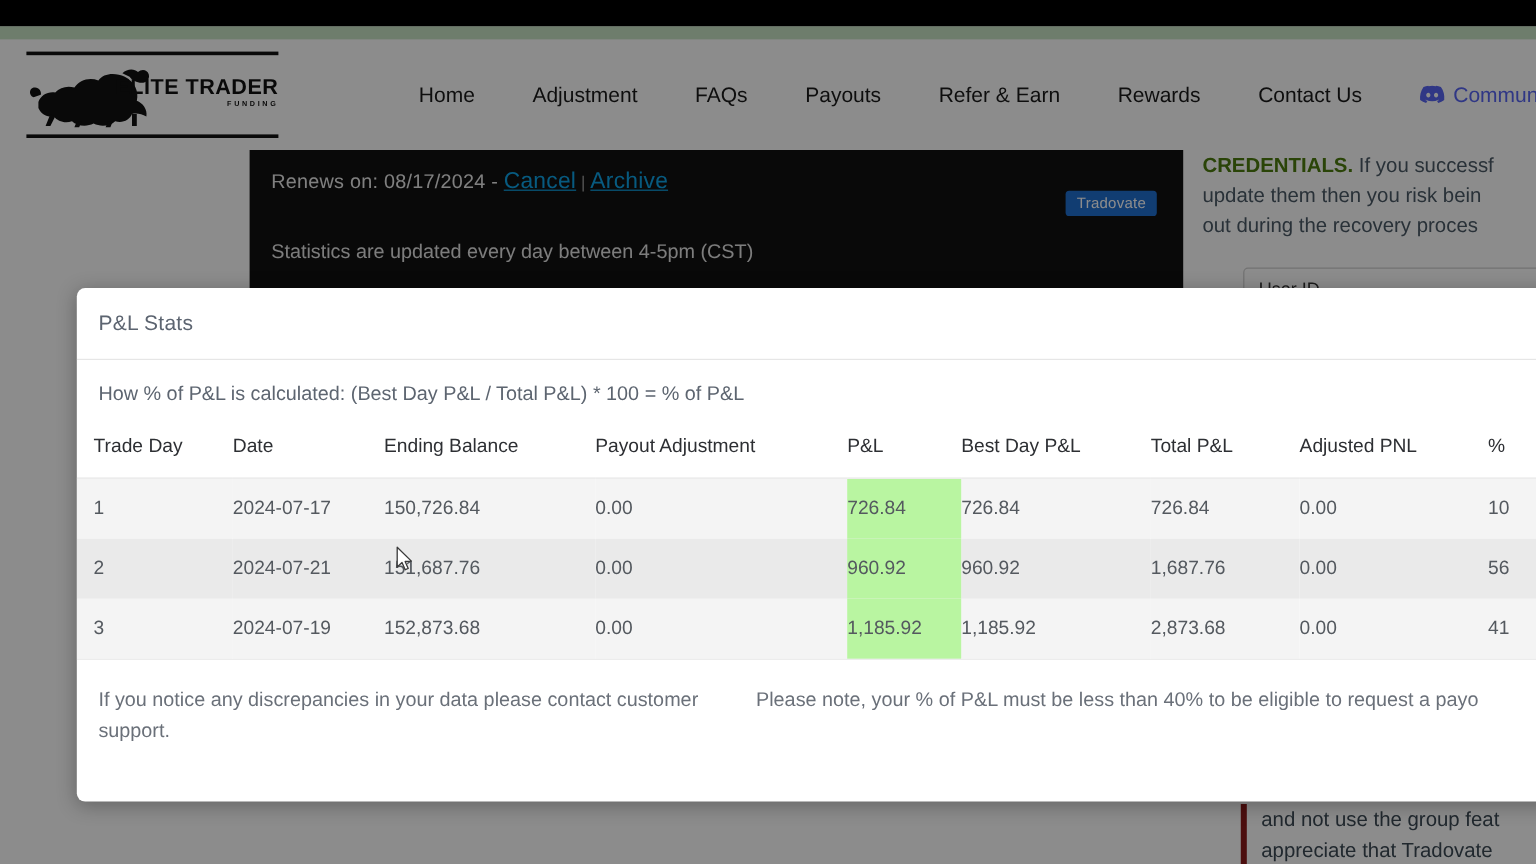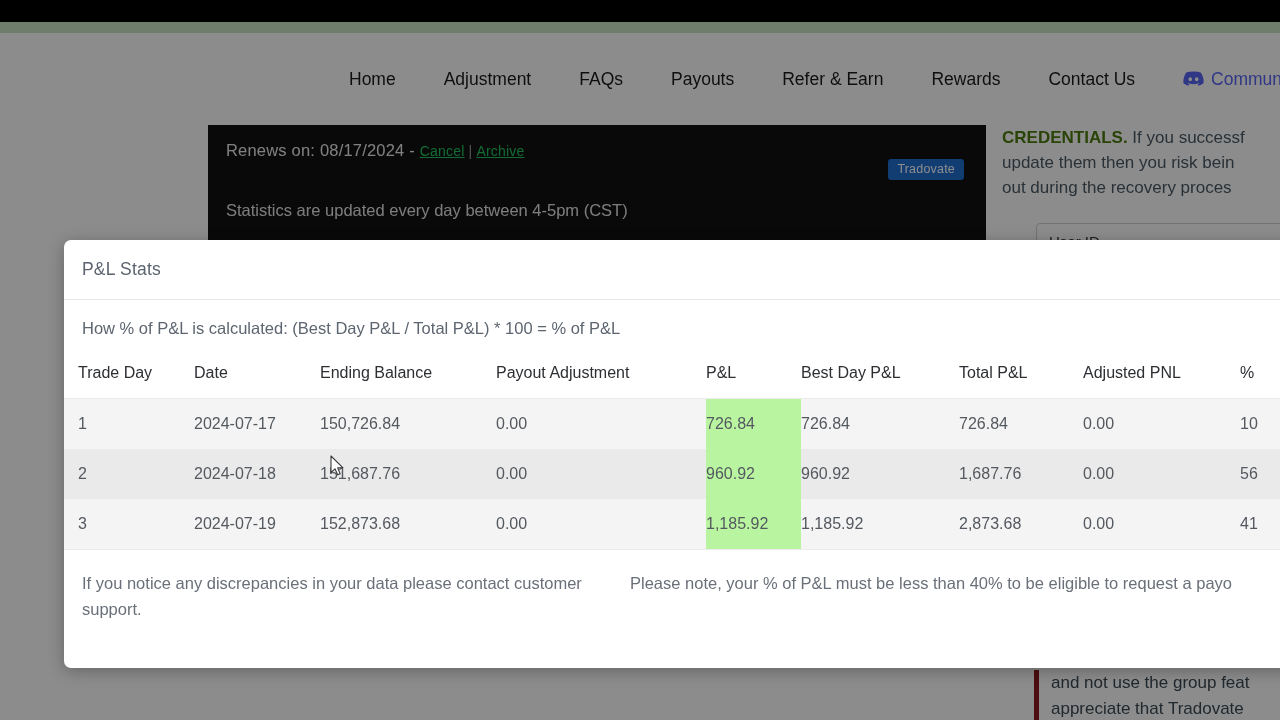--- a/index.html
+++ b/index.html
@@ -92,21 +92,21 @@
   }
   .stat-card-dark {
     position: absolute; left: 208px; top: 0px; width: 778px; height: 115px;
     background: #111111;
     color: #e8e8e8;
     padding: 16px 18px 0 18px;
   }
   .renew-line {
     font-size: 16.5px; color: #e9e9e9; letter-spacing: .2px;
   }
-  .renew-line .lnk { color: #22c55e; font-size: 14px; }
+  .renew-line .lnk { color: #0ea5e9; font-size: 19px; }
   .renew-line .sep { color: #9a9a9a; margin: 0 4px; font-size: 14px; }
   .tradovate-badge {
     position: absolute; right: 22px; top: 34px;
     background: #1f6fd0; color: #ffffff;
     font-size: 12.5px; padding: 3px 9px 4px 9px; border-radius: 3px;
     letter-spacing: .2px;
   }
   .stats-note {
     position: absolute; left: 18px; top: 76px;
     font-size: 16.5px; color: #e3e3e3;
@@ -229,20 +229,39 @@
 <div id="app">
 
   <div class="page-bg">
 
     <div class="topbar-black"></div>
     <div class="topbar-green"></div>
 
     <header class="site-header">
       <div class="header-inner">
 
+        <div class="logo-wrap">
+          <div class="logo-rule top"></div>
+          <div class="logo-rule bottom"></div>
+          <svg class="logo-art" viewBox="0 0 115 56">
+            <path fill="#111" d="M8 34 C10 28 16 25 22 26 C26 22 32 20 38 22 C42 16 50 13 58 16
+                                  C62 10 72 9 80 13 C88 17 92 25 90 33 C95 35 99 40 98 46
+                                  C94 44 90 43 86 44 C84 49 78 52 72 50 C68 54 60 55 54 52
+                                  C48 55 40 54 36 50 C30 52 24 50 21 46 C15 47 10 44 8 39 Z"></path>
+            <path fill="#111" d="M78 10 C82 6 88 6 91 9 C94 6 99 7 100 11 C101 15 98 18 94 18
+                                  C90 18 86 16 84 13 Z"></path>
+            <path fill="#111" d="M4 30 C0 29 0 23 4 22 C8 21 11 25 10 28 Z"></path>
+            <path fill="#111" d="M18 44 L14 54 L18 54 L22 46 Z M40 50 L38 55 L42 55 L44 50 Z
+                                  M66 50 L64 55 L68 55 L70 50 Z M86 44 L86 54 L90 54 L90 44 Z"></path>
+          </svg>
+          <div class="logo-text">
+            <div class="l1">ELITE TRADER</div>
+            <div class="l2">FUNDING</div>
+          </div>
+        </div>
 
         <nav class="nav">
           <a href="#">Home</a>
           <a href="#">Adjustment</a>
           <a href="#">FAQs</a>
           <a href="#">Payouts</a>
           <a href="#">Refer &amp; Earn</a>
           <a href="#">Rewards</a>
           <a href="#">Contact Us</a>
           <a href="#" class="community">
@@ -331,21 +350,21 @@
               <td>150,726.84</td>
               <td>0.00</td>
               <td class="pnl-cell">726.84</td>
               <td>726.84</td>
               <td>726.84</td>
               <td>0.00</td>
               <td>10</td>
             </tr>
             <tr>
               <td class="tbl-pad-l">2</td>
-              <td>2024-07-18</td>
+              <td>2024-07-21</td>
               <td>151,687.76</td>
               <td>0.00</td>
               <td class="pnl-cell">960.92</td>
               <td>960.92</td>
               <td>1,687.76</td>
               <td>0.00</td>
               <td>56</td>
             </tr>
             <tr>
               <td class="tbl-pad-l">3</td>

